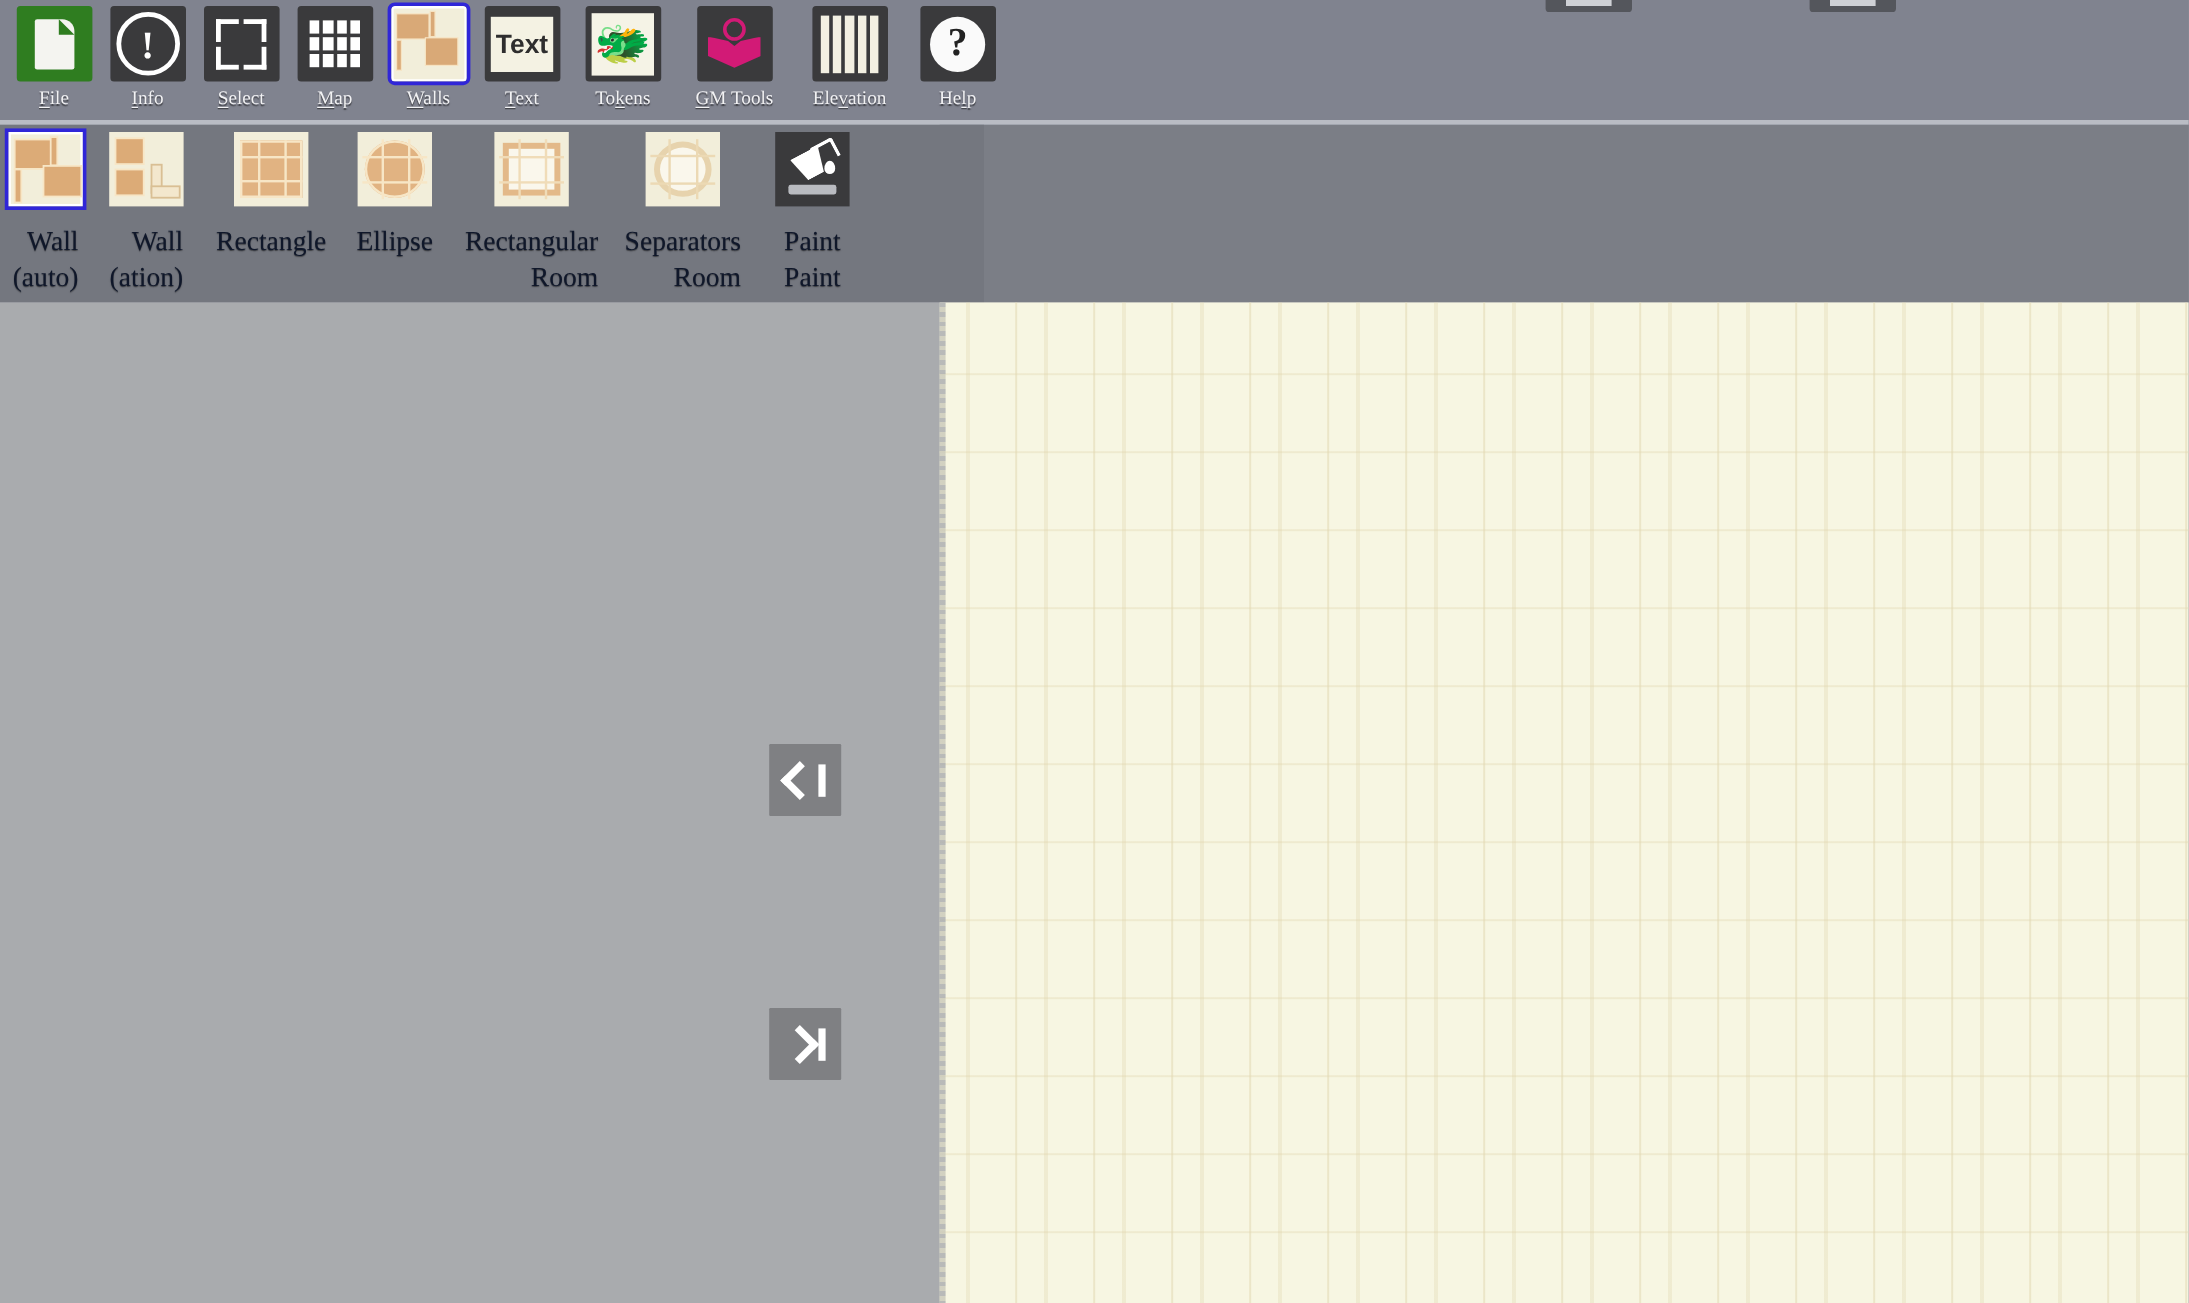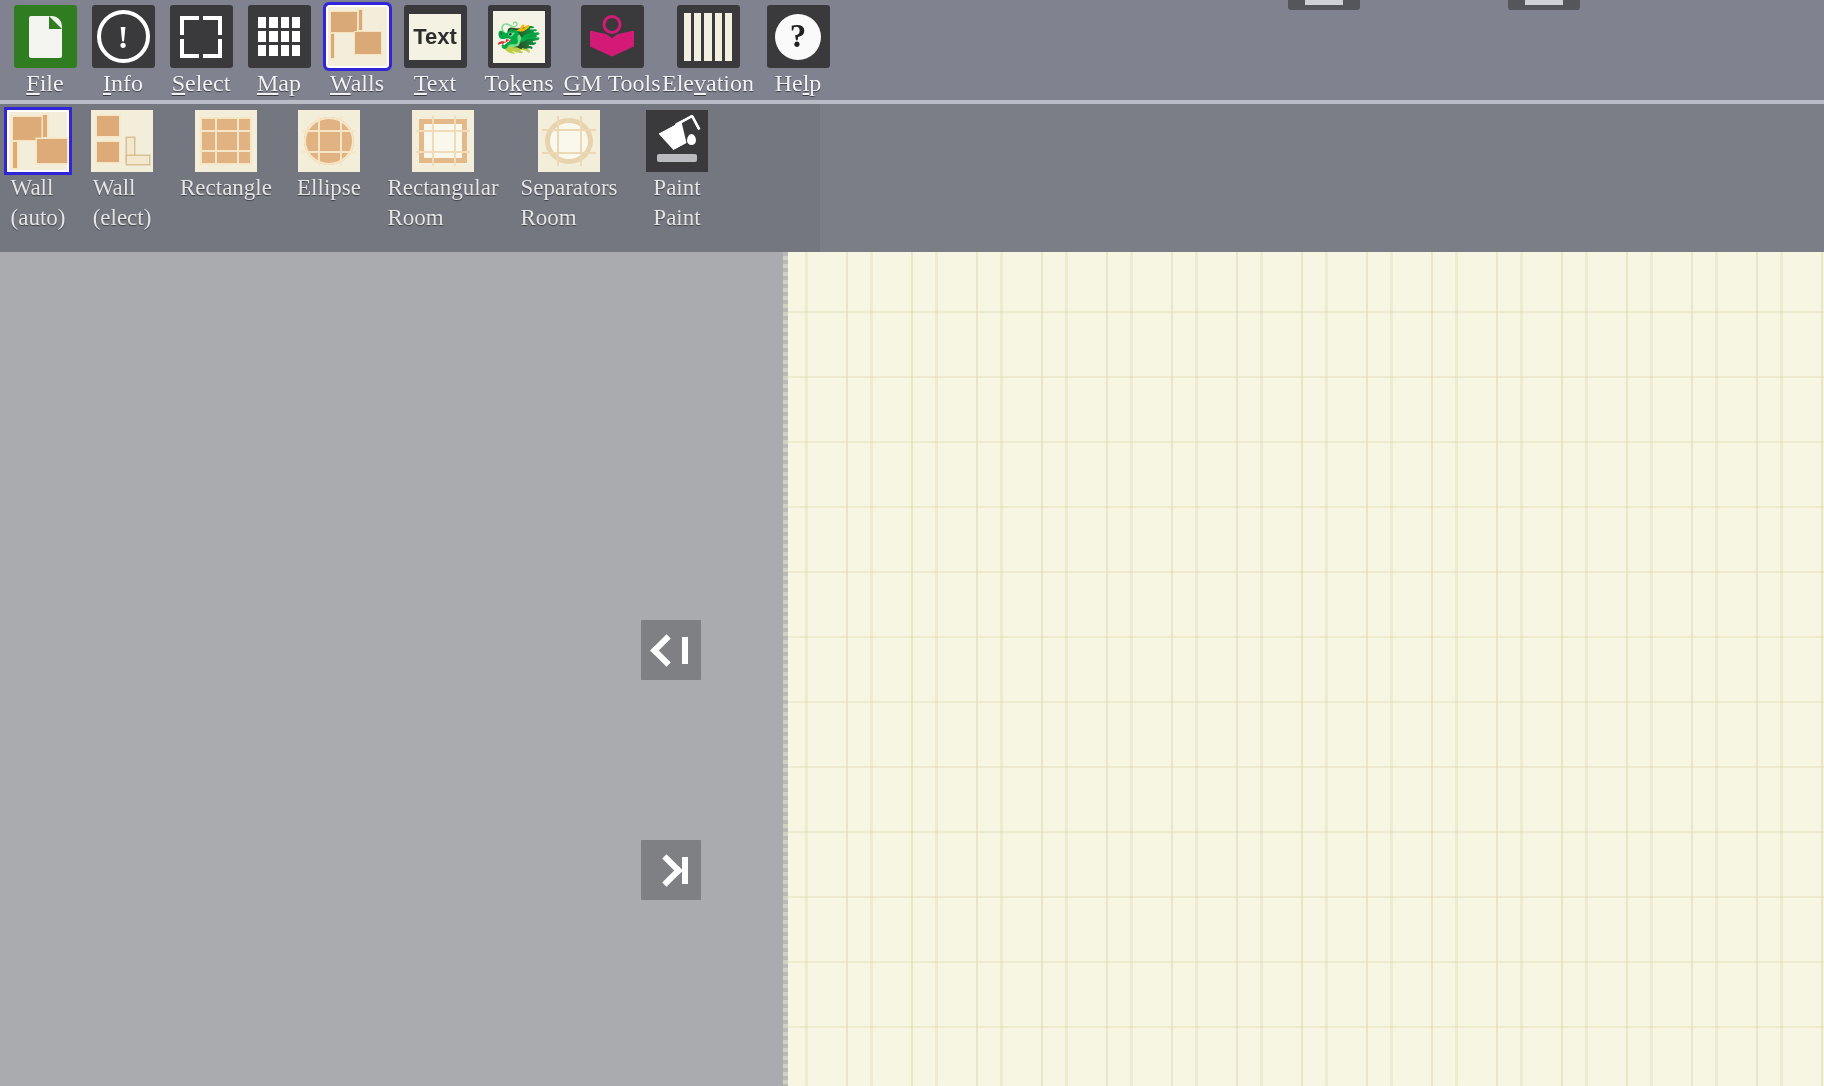--- a/index.html
+++ b/index.html
@@ -32,21 +32,21 @@
     width:63px;height:63px;border-radius:3px;
     background:#3a3a3c;
     display:flex;align-items:center;justify-content:center;
     box-sizing:border-box;position:relative;
   }
   .menu-icon.sel{
     outline:3px solid #3026d8;outline-offset:0px;
     border:2px solid #ffffff;
   }
   .menu-label{
-    color:#f2f2f4;font-size:24px;line-height:26px;margin-top:2px;
+    color:#f2f2f4;font-size:16px;line-height:26px;margin-top:2px;
     text-shadow:0 1px 1px rgba(0,0,0,.55);
     white-space:nowrap;
   }
   .menu-label u{text-decoration:underline;text-underline-offset:2px;}
 
   
   .ic-file{
     width:33px;height:42px;background:#f4f4f0;position:relative;
     border-radius:2px 10px 2px 2px;
   }
@@ -136,22 +136,22 @@
     display:flex;flex-direction:column;align-items:center;padding-top:6px;
     cursor:pointer;
   }
   .sub-icon{
     width:62px;height:62px;box-sizing:border-box;position:relative;
     background:#f2eeda;
   }
   .sub-icon.dark{background:#3a3a3c;display:flex;flex-direction:column;align-items:center;justify-content:center;}
   .sub-icon.sel{outline:3px solid #3026d8;border:2px solid #ffffff;}
   .sub-label{
-    color:#e5e5e5;font-size:23px;line-height:30px;text-align:left;
-    text-shadow:0 1px 1px rgba(0,0,0,.5);white-space:nowrap;margin-top:1px;
+    color:#0f172a;font-size:23px;line-height:30px;text-align:right;
+    text-shadow:0 1px 1px rgba(0,0,0,.5);white-space:nowrap;margin-top:14px;
   }
 
   .wauto i{position:absolute;background:#dcab77;box-shadow:0 0 0 1.5px #f7e6c6;}
   .wman i{position:absolute;background:#dcab77;box-shadow:0 0 0 1.5px #f7e6c6;}
   .wang .blob{position:absolute;left:13px;top:10px;width:32px;height:30px;background:#d9a473;
     transform:rotate(42deg);box-shadow:0 0 0 1.5px #f7e6c6;}
   .wang .tail{position:absolute;left:30px;top:30px;width:22px;height:16px;background:#d9a473;
     transform:rotate(38deg);box-shadow:0 0 0 1.5px #f7e6c6;}
   .wang .cross-h{position:absolute;left:6px;top:27px;width:46px;height:2px;background:#f6e6c8;}
   .wang .cross-v{position:absolute;left:28px;top:6px;width:2px;height:46px;background:#f6e6c8;}
@@ -375,21 +375,21 @@
 
     <div class="sub-item" style="width:96px;">
       <div class="sub-icon wman">
         <i style="left:6px;top:6px;width:22px;height:20px;"></i>
         <i style="left:6px;top:32px;width:22px;height:20px;"></i>
         <i style="left:36px;top:28px;width:7px;height:22px;background:#f3e7cd;box-shadow:0 0 0 1.5px #d9bf94;"></i>
         <i style="left:36px;top:46px;width:22px;height:8px;background:#f3e7cd;box-shadow:0 0 0 1.5px #d9bf94;"></i>
       </div>
       <div class="sub-label">
         <span>Wall</span><br>
-        <span>(elect)</span>
+        <span>(ation)</span>
       </div>
     </div>
 
 
     <div class="sub-item" style="width:112px;">
       <div class="sub-icon wrect">
         <span class="outer"></span>
         <span class="lh" style="top:20px;"></span>
         <span class="lh" style="top:40px;"></span>
         <span class="lv" style="left:20px;"></span>

